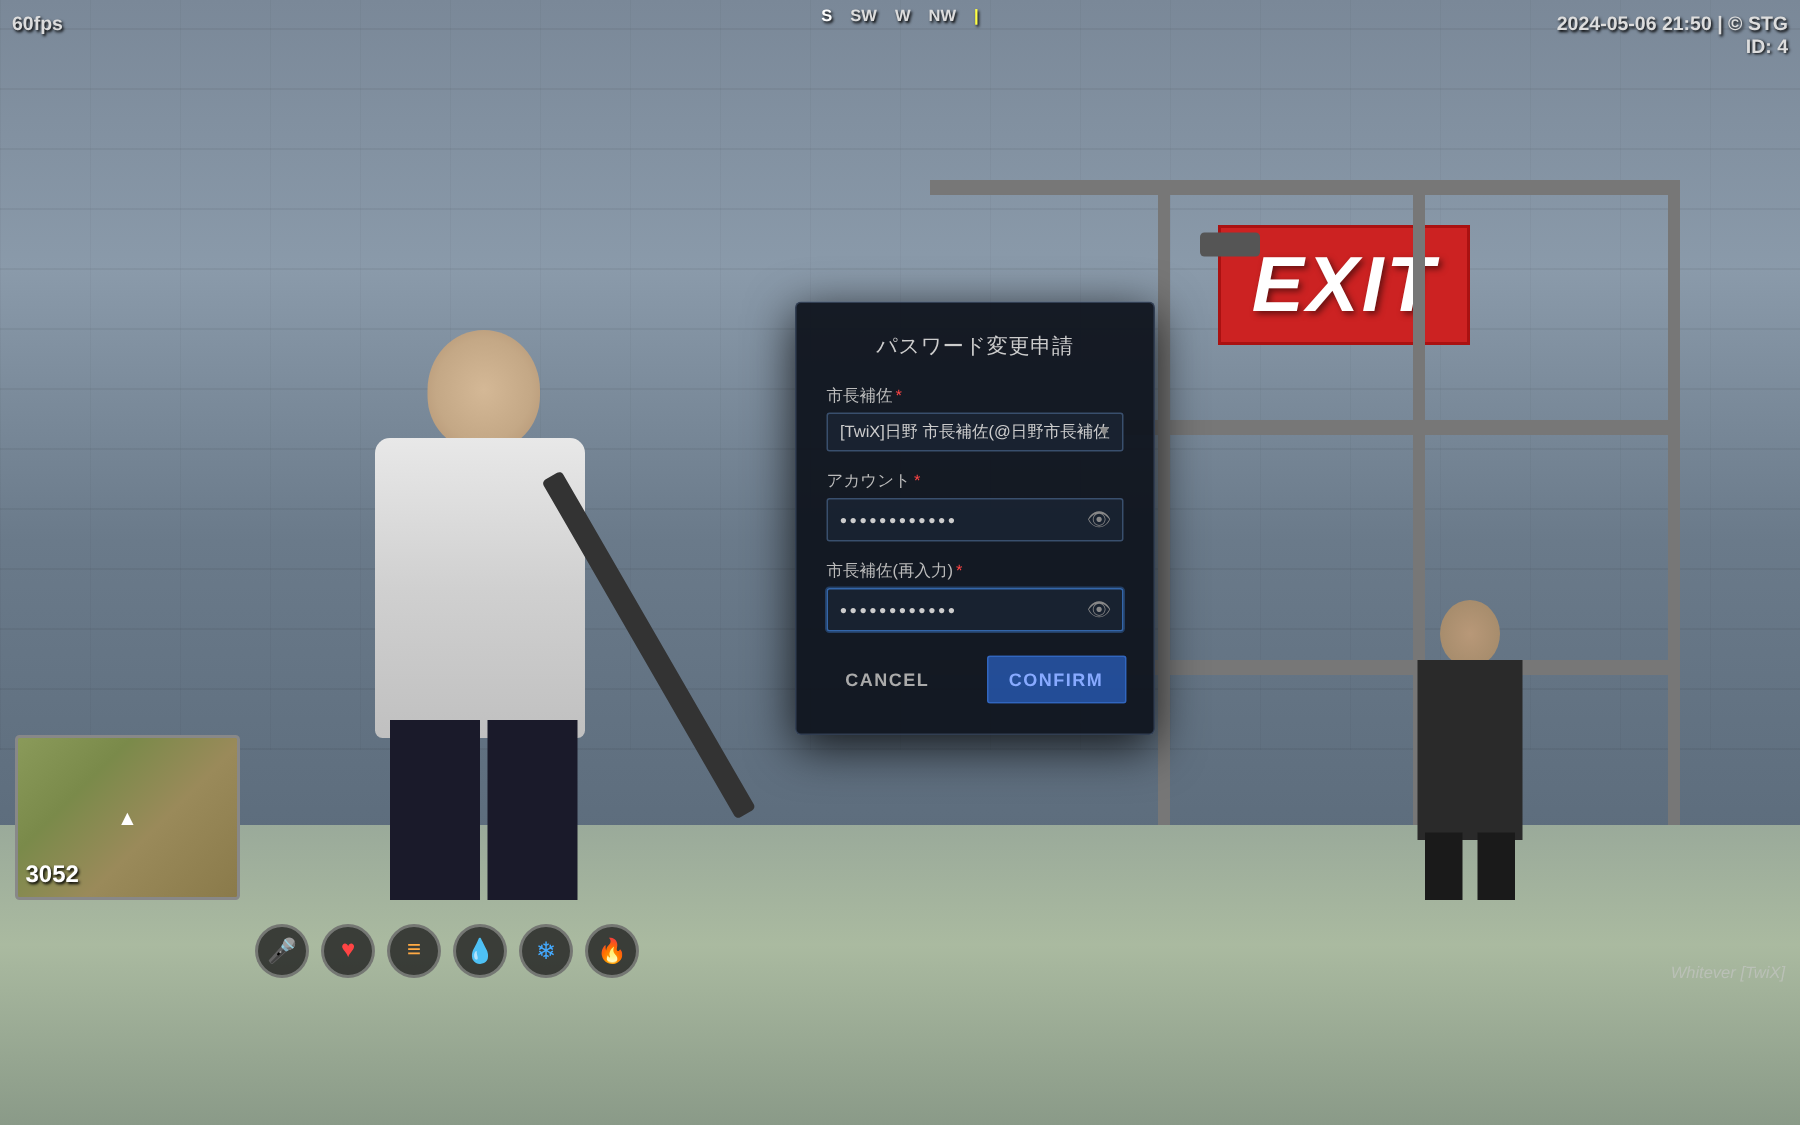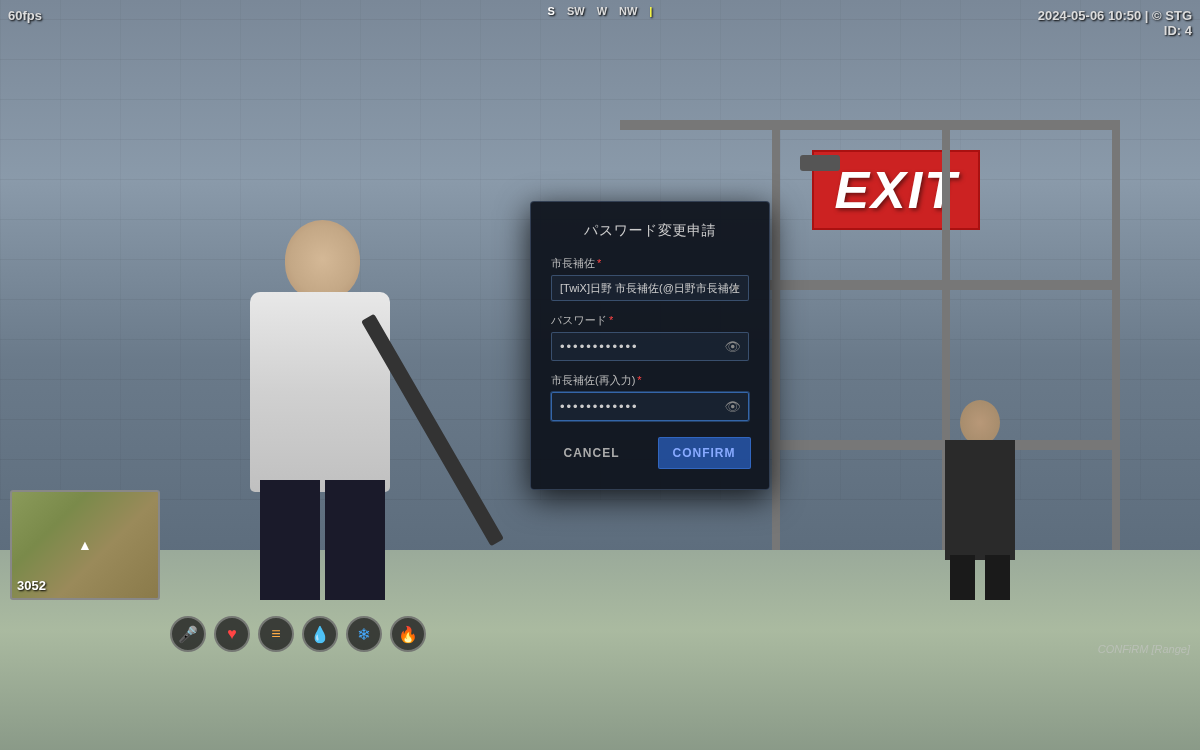--- a/index.html
+++ b/index.html
@@ -274,21 +274,21 @@
       border: 2px solid #888;
       border-radius: 3px;
       overflow: hidden;
     }
 
     .minimap-number {
       position: absolute;
       bottom: 5px;
       left: 5px;
       color: white;
-      font-size: 13px;
+      font-size: 16px;
       font-weight: bold;
       text-shadow: 1px 1px 2px #000;
     }
 
     .minimap-arrow {
       position: absolute;
       top: 50%;
       left: 50%;
       transform: translate(-50%, -50%);
       color: #fff;
@@ -546,63 +546,63 @@
 
   <div class="compass">
     <span class="compass-s">S</span>
     <span>SW</span>
     <span>W</span>
     <span>NW</span>
     <span style="color:#ffff44;">|</span>
   </div>
 
   <div class="datetime-display">
-    <span>2024-05-06 10:50</span>
+    <span>2024-05-06 21:50</span>
     <span> | </span>
     <span>© STG</span>
     <br>
     <span>ID: 4</span>
   </div>
 
   <div class="minimap">
     <div class="minimap-arrow">▲</div>
     <div class="minimap-number">3052</div>
   </div>
 
   <div class="bottom-hud" style="bottom:8px; left:170px;">
     <div class="hud-icon hud-icon-mic">🎤</div>
     <div class="hud-icon hud-icon-heart">♥</div>
     <div class="hud-icon hud-icon-food">≡</div>
     <div class="hud-icon hud-icon-water">💧</div>
     <div class="hud-icon hud-icon-stress">❄</div>
     <div class="hud-icon hud-icon-energy">🔥</div>
   </div>
 
-  <div class="watermark">CONFiRM [Range]</div>
+  <div class="watermark">Whitever [TwiX]</div>
 </div>
 
 <div class="dialog-overlay">
   <div class="dialog">
     <div class="dialog-title">パスワード変更申請</div>
 
     <div class="form-group">
       <label class="form-label">
         <span>市長補佐</span><span class="required">*</span>
       </label>
       <div class="select-wrapper">
         <select class="form-select">
           <option>[TwiX]日野 市長補佐(@日野市長補佐)</option>
         </select>
         <span class="select-arrow">▼</span>
       </div>
     </div>
 
     <div class="form-group">
       <label class="form-label">
-        <span>パスワード</span><span class="required">*</span>
+        <span>アカウント</span><span class="required">*</span>
       </label>
       <div class="input-wrapper">
         <input type="password" class="form-input" value="••••••••••••" style="">
         <span class="eye-icon">👁</span>
       </div>
     </div>
 
     <div class="form-group">
       <label class="form-label">
         <span>市長補佐(再入力)</span><span class="required">*</span>

